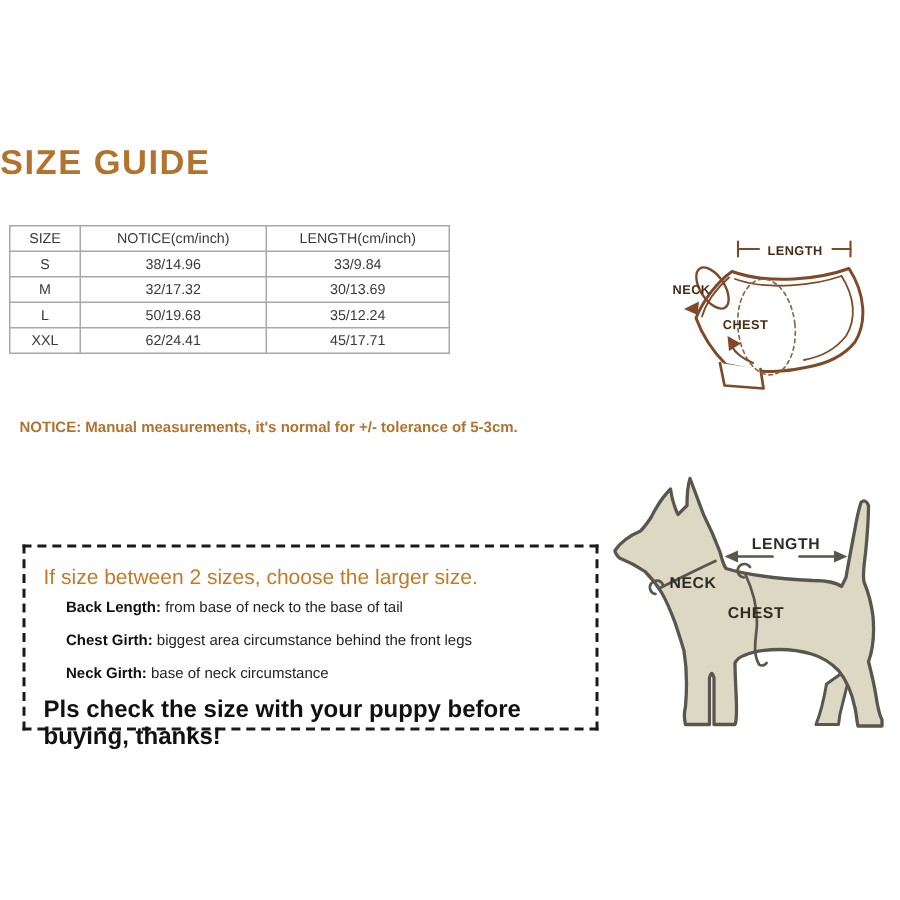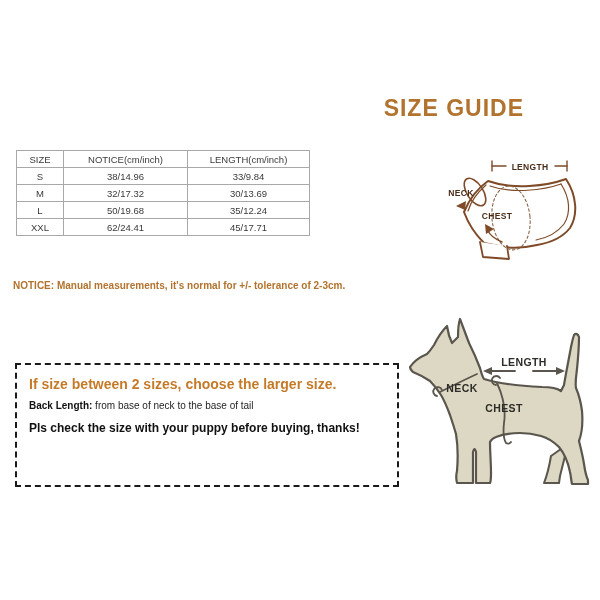--- a/index.html
+++ b/index.html
@@ -1,38 +1,38 @@
 <!DOCTYPE html>
 <html><head>
 <meta charset="utf-8">
 <style>
   html,body{margin:0;padding:0;background:#fff;}
   .canvas{position:relative;width:600px;height:600px;background:#ffffff;overflow:hidden;
           font-family:"Liberation Sans", sans-serif;}
 
-  .page-title{position:absolute;left:0;top:95px;width:524px;text-align:right;
+  .page-title{position:absolute;left:0;top:95px;width:524px;text-align:left;
               font-size:23px;font-weight:bold;letter-spacing:1px;color:#b1732d;}
 
-  table.size-table{position:absolute;left:16px;top:150px;width:294px;
+  table.size-table{position:absolute;left:6px;top:150px;width:294px;
                    border-collapse:collapse;table-layout:fixed;}
   table.size-table th, table.size-table td{
       border:1px solid #a8a8a8;height:16px;padding:0;
       font-size:9.5px;font-weight:normal;color:#3a3a3a;text-align:center;vertical-align:middle;}
   .col-size{width:47px;} .col-chest{width:124px;} .col-length{width:122px;}
 
   .notice{position:absolute;left:13px;top:280px;width:340px;
           font-size:10px;font-weight:bold;color:#b1732d;}
 
   .tips-box{position:absolute;left:15px;top:363px;width:384px;height:124px;
             border:2px dashed #1a1a1a;box-sizing:border-box;}
-  .tips-headline{margin:11px 0 0 12px;font-size:14px;font-weight:bold;color:#c57a28;}
+  .tips-headline{margin:11px 0 0 12px;font-size:14px;font-weight:normal;color:#c57a28;}
   .tips-item{margin:6px 0 0 12px;font-size:10px;color:#1f1f1f;line-height:16px;}
   .tips-item:first-of-type{margin-top:9px;}
-  .tips-item b{color:#111;}
-  .tips-footer{margin:7px 0 0 12px;font-size:12px;font-weight:bold;color:#111;}
+  .tips-item b{color:#111;margin-left:15px;}
+  .tips-footer{margin:7px 0 0 12px;font-size:16px;font-weight:bold;color:#111;}
 
   svg text{font-family:"Liberation Sans", sans-serif;}
   .garment-svg{position:absolute;left:440px;top:145px;}
   .garment-svg text{font-size:8.5px;font-weight:bold;fill:#4a2d17;letter-spacing:.3px;}
   .dog-svg{position:absolute;left:395px;top:310px;}
   .dog-svg text{font-size:10.5px;font-weight:bold;fill:#2e2c28;letter-spacing:.4px;}
 </style>
 </head>
 <body>
 
@@ -70,21 +70,21 @@
         <td>35/12.24</td>
       </tr>
       <tr>
         <td>XXL</td>
         <td>62/24.41</td>
         <td>45/17.71</td>
       </tr>
     </tbody>
   </table>
 
-  <div class="notice">NOTICE: Manual measurements, it's normal for +/- tolerance of 2-3cm.</div>
+  <div class="notice">NOTICE: Manual measurements, it's normal for +/- tolerance of 5-3cm.</div>
 
   <svg class="garment-svg" width="155" height="125" viewBox="440 145 155 125">
     <g stroke="#7e4a28" fill="none" stroke-linecap="round" stroke-linejoin="round">
 
       <g stroke-width="1.4">
         <path d="M 492 161 L 492 171"></path>
           <path d="M 567 161 L 567 171"></path>
         <path d="M 492 166 L 506 166"></path>
           <path d="M 555 166 L 567 166"></path>
       </g>
@@ -107,20 +107,22 @@
       <path d="M 486 234 L 485 224 L 494 229 Z"></path>
     </g>
     <text x="530" y="170" text-anchor="middle">LENGTH</text>
     <text x="461" y="196" text-anchor="middle">NECK</text>
     <text x="497" y="219" text-anchor="middle">CHEST</text>
   </svg>
 
   <div class="tips-box">
     <div class="tips-headline">If size between 2 sizes, choose the larger size.</div>
     <div class="tips-item"><b>Back Length:</b><span> from base of neck to the base of tail</span></div>
+    <div class="tips-item"><b>Chest Girth:</b><span> biggest area circumstance behind the front legs</span></div>
+    <div class="tips-item"><b>Neck Girth:</b><span> base of neck circumstance</span></div>
     <div class="tips-footer">Pls check the size with your puppy before buying, thanks!</div>
   </div>
 
   <svg class="dog-svg" width="205" height="185" viewBox="395 310 205 185">
 
     <path fill="#dcd8c3" stroke="#5a564d" stroke-width="2" stroke-linejoin="round" d="M 568 444 C 565 456, 562 468, 560 476 L 559 483 L 544 483 C 546 478, 549 468, 551 456 Z"></path>
 
     <path fill="#dcd8c3" stroke="#5a564d" stroke-width="2.2" stroke-linejoin="round" stroke-linecap="round" d="M 410 367
              C 414 361, 420 357, 427 354 C 430 351, 432 348, 434 345
              C 437 339, 442 331, 447 326 C 448 333, 450 339, 452 343

